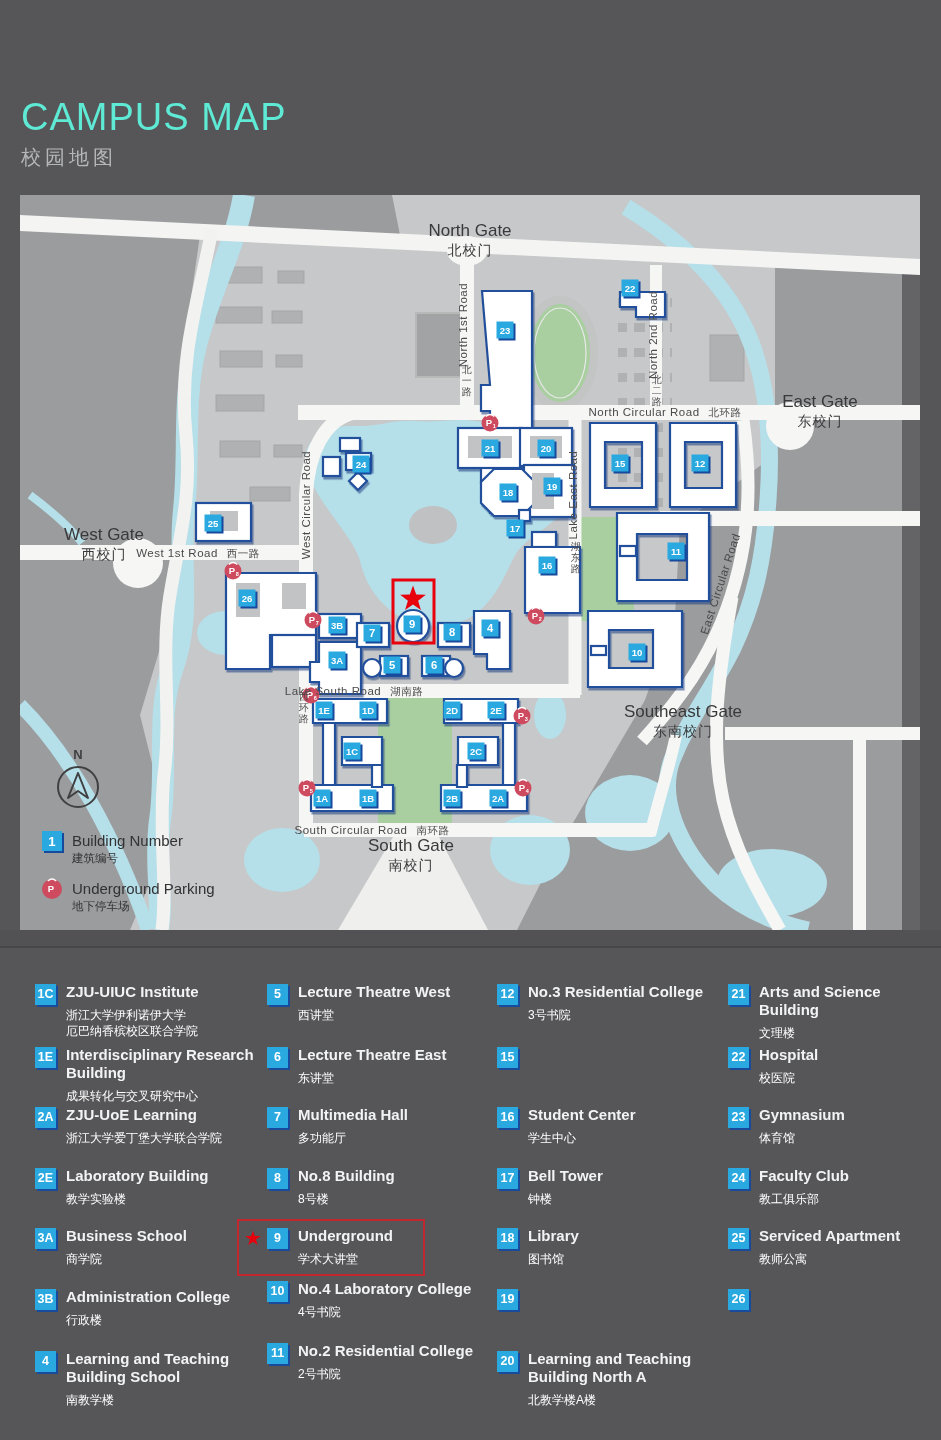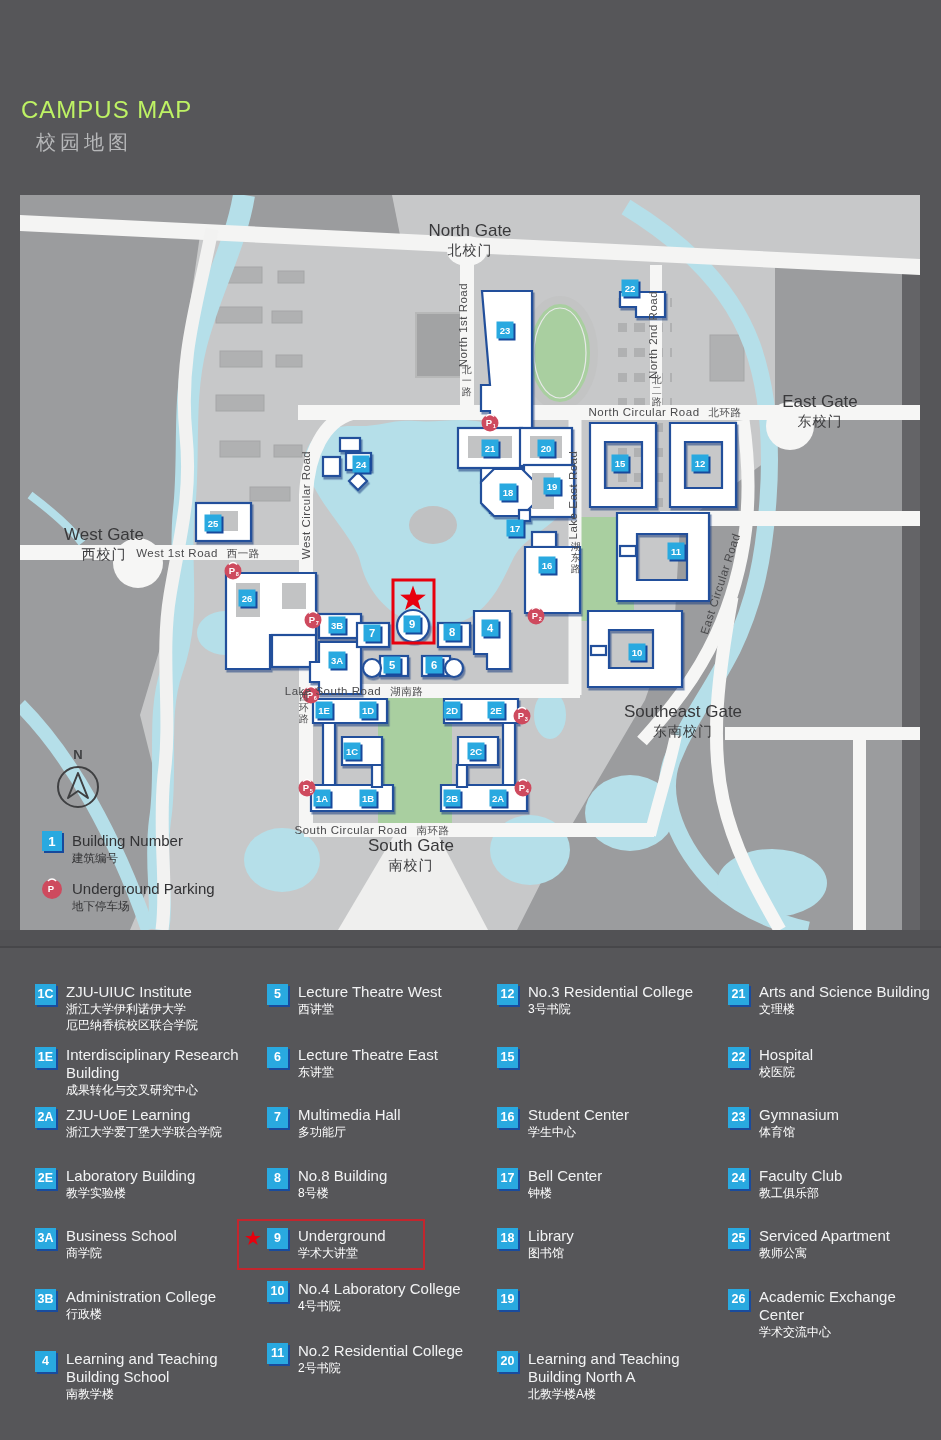--- a/index.html
+++ b/index.html
@@ -1,28 +1,28 @@
 <!DOCTYPE html>
 <html><head>
 <meta charset="utf-8">
 <style>
   html,body{margin:0;padding:0}
   body{width:941px;height:1440px;background:#565659;font-family:"Liberation Sans",sans-serif;position:relative;overflow:hidden}
   .header{position:absolute;left:21px;top:96px}
-  .header .t1{margin:0;font-size:24px;font-weight:400;color:#bef264;letter-spacing:1px}
-  .header .t2{margin:5px 15px 0;font-size:20px;font-weight:400;color:#b6b7b9;letter-spacing:4px}
+  .header .t1{margin:0;font-size:38px;font-weight:400;color:#5eead4;letter-spacing:1px}
+  .header .t2{margin:5px 0 0;font-size:20px;font-weight:400;color:#b6b7b9;letter-spacing:4px}
   #map{position:absolute;left:20px;top:195px;width:900px;height:735px;background:#c7c8c9}
   #map svg text{font-family:"Liberation Sans",sans-serif}
   .strip{position:absolute;left:0;top:930px;width:941px;height:16px;background:#525255;border-bottom:2px solid #47474a}
   #legend{position:absolute;left:35px;top:983px;display:grid;grid-template-columns:232px 230px 231px 210px}
   .cell{position:relative}
   .item{display:flex;align-items:flex-start;position:relative}
   .badge{flex:0 0 auto;width:21px;height:21px;background:#29a9e0;box-shadow:2px 2px 0 #194b9d;color:#fff;font-size:12.5px;font-weight:700;text-align:center;line-height:21px;margin:1px 10px 0 0}
-  .txt .en{font-size:15px;line-height:18px;color:#f2f3f4;font-weight:400}
-  .txt .zh{font-size:12px;line-height:15.5px;color:#ffffff;margin-top:1px;white-space:pre-line;font-weight:400}
+  .txt .en{font-size:15px;line-height:18px;color:#f2f3f4;font-weight:700}
+  .txt .zh{font-size:12px;line-height:15.5px;color:#ffffff;margin-top:7px;white-space:pre-line;font-weight:400}
   .item.hl{border:2px solid #c2262e;margin:-8px 0 0 -30px;padding:6px 6px 6px 28px;width:150px}
   .star{display:none}
   .item.hl .star{display:block;position:absolute;left:5px;top:7px;color:#e8000d;font-size:20px;line-height:20px}
 </style>
 </head>
 <body>
 
 <div class="header">
   <div class="t1">CAMPUS MAP</div>
   <div class="t2">校园地图</div>
@@ -605,21 +605,21 @@
           <div class="txt">
             <div class="en">Student Center</div>
             <div class="zh">学生中心</div>
           </div>
         </div>
       </div>
       <div class="cell" style="height: 60px;">
         <div class="item">
           <span class="badge">17</span>
           <div class="txt">
-            <div class="en">Bell Center</div>
+            <div class="en">Bell Tower</div>
             <div class="zh">钟楼</div>
           </div>
         </div>
       </div>
       <div class="cell" style="height: 61px;">
         <div class="item">
           <span class="badge">18</span>
           <div class="txt">
             <div class="en">Library</div>
             <div class="zh">图书馆</div>
@@ -683,20 +683,16 @@
           <span class="badge">25</span>
           <div class="txt">
             <div class="en">Serviced Apartment</div>
             <div class="zh">教师公寓</div>
           </div>
         </div>
       </div>
       <div class="cell" style="height: 62px;">
         <div class="item">
           <span class="badge">26</span>
-          <div class="txt">
-            <div class="en">Academic Exchange Center</div>
-            <div class="zh">学术交流中心</div>
-          </div>
         </div>
       </div>
     </div>
   </div>
 
 </body></html>

